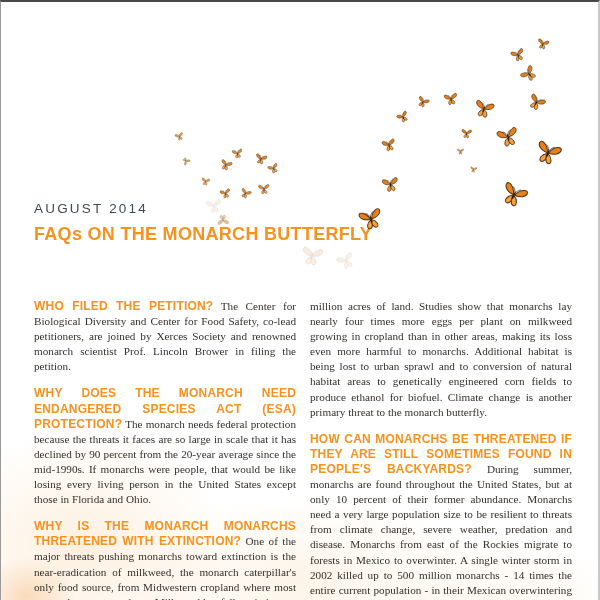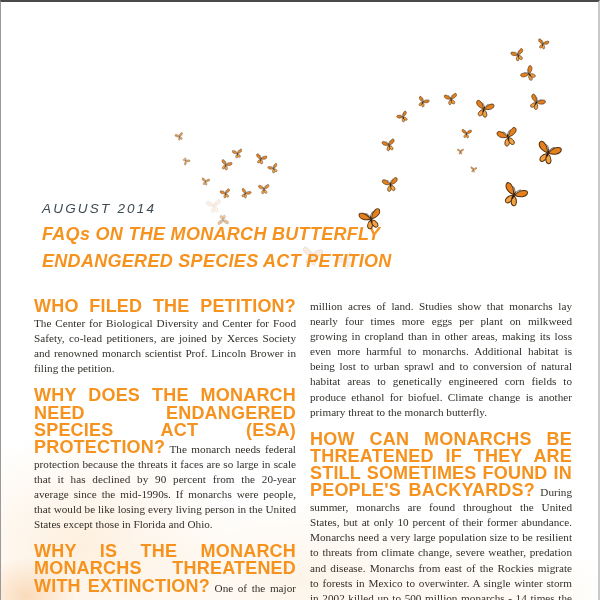--- a/index.html
+++ b/index.html
@@ -15,41 +15,41 @@
   .wm{position:absolute;z-index:0;border-radius:50%;pointer-events:none;}
   .wm1{left:-70px;top:430px;width:300px;height:230px;background:radial-gradient(closest-side,rgba(247,184,108,.22),rgba(247,184,108,0));}
   .wm2{left:110px;top:495px;width:380px;height:170px;background:radial-gradient(closest-side,rgba(246,200,140,.20),rgba(246,200,140,0));}
   .wm3{left:370px;top:535px;width:260px;height:130px;background:radial-gradient(closest-side,rgba(246,200,140,.13),rgba(246,200,140,0));}
   .wm4{left:-25px;top:555px;width:100px;height:80px;background:radial-gradient(closest-side,rgba(240,150,60,.30),rgba(240,150,60,0));}
 
   .butterfly-layer{position:absolute;inset:0;pointer-events:none;}
   .bf{position:absolute;}
   .bf svg{display:block;width:100%;height:100%;}
 
-  .masthead{position:absolute;left:41px;top:199px;width:540px;z-index:2;font-style:italic;}
+  .masthead{position:absolute;left:33px;top:199px;width:540px;z-index:2;}
   .date{
     font-size:13.5px;letter-spacing:2.2px;font-weight:400;
     color:var(--c-date,#3E4A54);
   }
   .title{
     margin:5px 0 0;font-size:18px;line-height:27px;letter-spacing:.3px;
     font-weight:700;color:var(--c-accent,#F6921E);
   }
   .title span{display:block;}
 
   .columns{
     position:absolute;left:33px;top:297px;width:538px;height:303px;z-index:2;
     display:grid;grid-template-columns:1fr 1fr;column-gap:14px;overflow:hidden;
   }
   .faq{
     font-family:"Liberation Serif",serif;font-size:11.2px;line-height:15.1px;
     text-align:justify;color:var(--c-body,#33302B);margin:0 0 12px;
   }
   .faq-heading{
-    font-family:"Liberation Sans",sans-serif;font-weight:700;font-size:18px;
+    font-family:"Liberation Sans",sans-serif;font-weight:700;font-size:12px;
     letter-spacing:.2px;color:var(--c-accent,#F6921E);
   }
 </style>
 </head>
 <body>
 
 <svg style="position:absolute;width:0;height:0" aria-hidden="true">
   <defs>
     <g id="bf-shape">
       <g stroke="#53300F" stroke-width="4" stroke-linejoin="round">
@@ -225,21 +225,20 @@
         <svg viewBox="-52 -50 104 96">
           <use href="#bf-shape"></use>
         </svg>
       </div>
     </div>
 
   <header class="masthead">
     <div class="date">AUGUST 2014</div>
     <h1 class="title">
       <span>FAQs ON THE MONARCH BUTTERFLY</span>
-      <span>ENDANGERED SPECIES ACT PETITION</span>
     </h1>
   </header>
 
   <main class="columns">
     <div class="col">
         <p class="faq"><span class="faq-heading">WHO FILED THE PETITION?</span> <span class="faq-body">The Center for Biological Diversity and Center for Food Safety, co-lead petitioners, are joined by Xerces Society and renowned monarch scientist Prof. Lincoln Brower in filing the petition.</span></p>
         <p class="faq"><span class="faq-heading">WHY DOES THE MONARCH NEED ENDANGERED SPECIES ACT (ESA) PROTECTION?</span> <span class="faq-body">The monarch needs federal protection because the threats it faces are so large in scale that it has declined by 90 percent from the 20-year average since the mid-1990s. If monarchs were people, that would be like losing every living person in the United States except those in Florida and Ohio.</span></p>
         <p class="faq"><span class="faq-heading">WHY IS THE MONARCH MONARCHS THREATENED WITH EXTINCTION?</span> <span class="faq-body">One of the major threats pushing monarchs toward extinction is the near-eradication of milkweed, the monarch caterpillar's only food source, from Midwestern cropland where most monarchs were once born. Milkweed has fallen victim to</span></p>
       </div>
     <div class="col">

